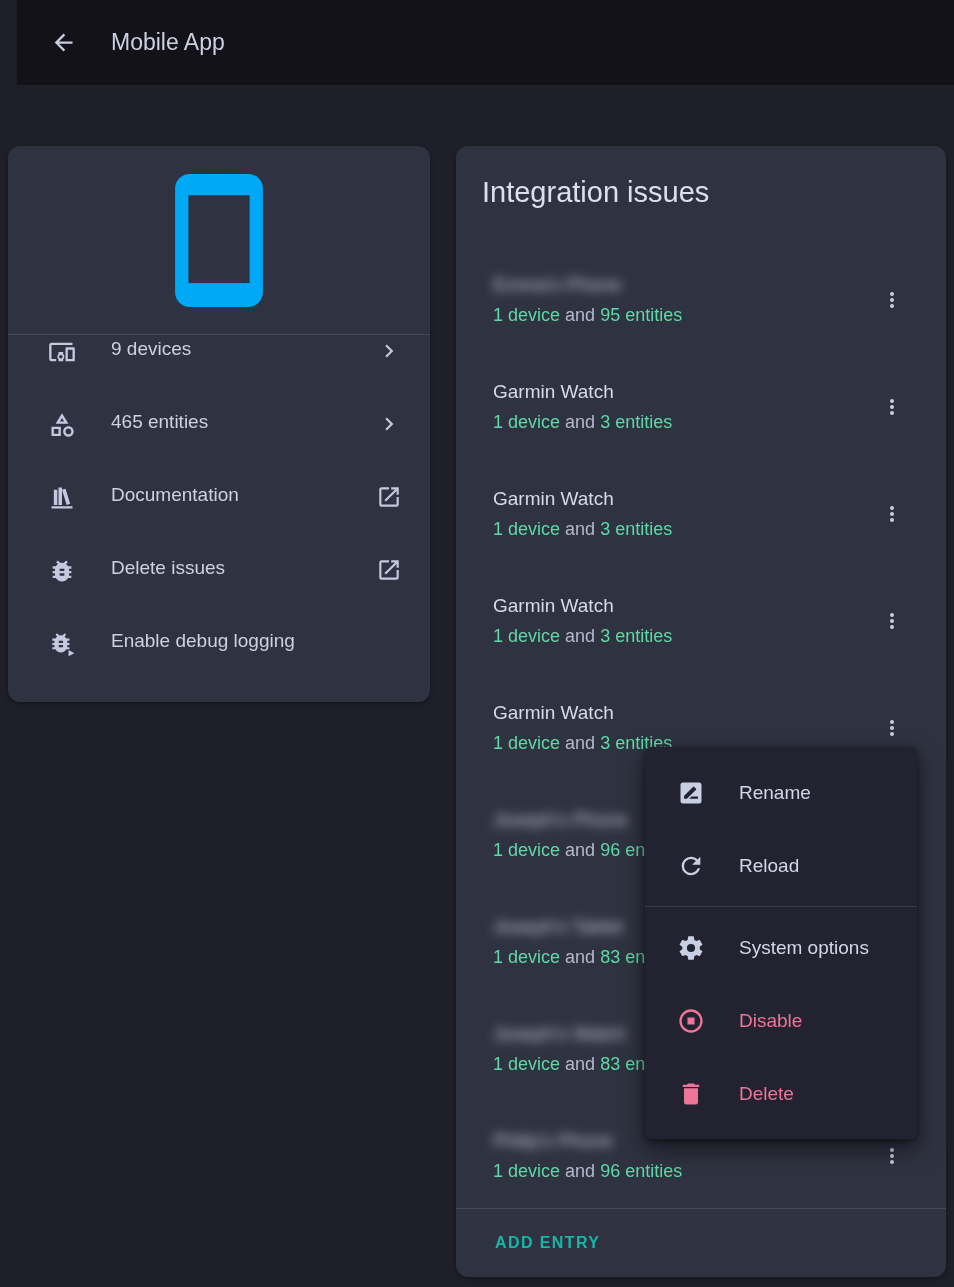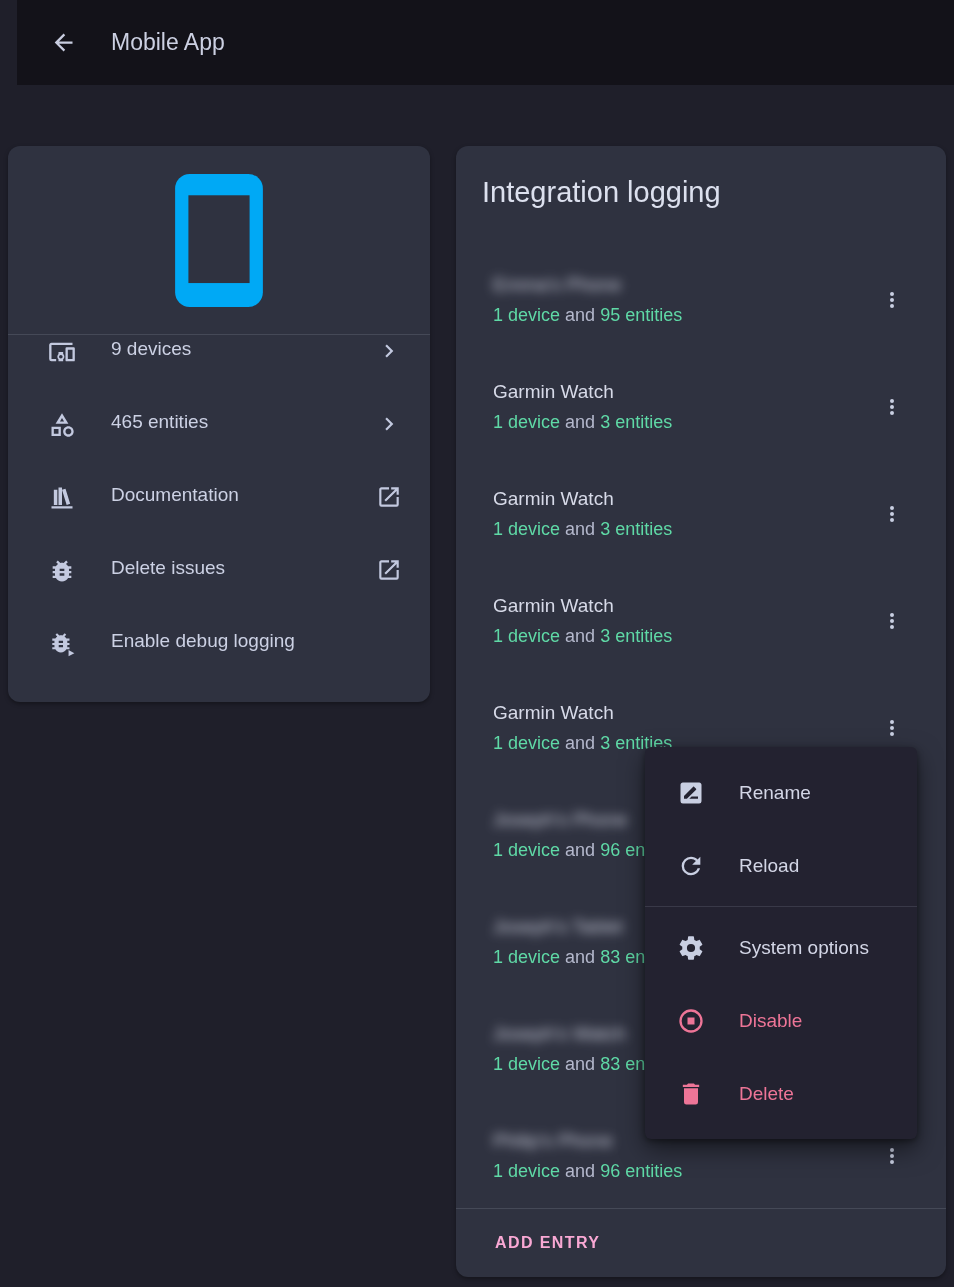--- a/index.html
+++ b/index.html
@@ -42,21 +42,21 @@
   .entry-sub{font-size:18px;white-space:nowrap;}
   .entry-sub .lnk{color:#5fd9a6;cursor:pointer;}
   .entry-sub .and{color:#b4b8cc;}
   .kebab{width:40px;height:40px;border:none;background:transparent;cursor:pointer;
          display:flex;align-items:center;justify-content:center;padding:0;flex:none;margin-right:-6px;}
   .kebab svg{width:24px;height:24px;fill:#c9cfe2;}
 
   .card-footer{position:absolute;left:0;right:0;bottom:0;height:68px;
                border-top:1px solid rgba(225,228,245,.13);display:flex;align-items:center;}
   .add-entry{margin-left:37px;border:none;background:transparent;cursor:pointer;padding:6px 2px;
-             font-family:inherit;font-size:16px;font-weight:bold;letter-spacing:1.4px;color:#f9a8d4;}
+             font-family:inherit;font-size:16px;font-weight:bold;letter-spacing:1.4px;color:#14b8a6;}
 
   
   .menu{position:absolute;left:645px;top:747px;width:272px;background:#232230;border-radius:6px;
         box-shadow:0 10px 24px rgba(0,0,0,.5),0 2px 6px rgba(0,0,0,.4);padding:9px 0;z-index:10;}
   .menu-item{height:73px;display:flex;align-items:center;cursor:pointer;}
   .menu-icon{width:28px;height:28px;margin-left:32px;flex:none;}
   .menu-icon svg{width:28px;height:28px;fill:#c9cfe2;}
   .menu-label{margin-left:34px;font-size:19px;color:#d3d6e6;}
   .menu-item.danger .menu-icon svg{fill:#ee7597;}
   .menu-item.danger .menu-label{color:#ee7597;}
@@ -133,21 +133,21 @@
               <path transform="scale(0.92)" d="M14,12H10V10H14M14,16H10V14H14M20,8H17.19C16.74,7.22 16.12,6.55 15.37,6.04L17,4.41L15.59,3L13.42,5.17C12.96,5.06 12.5,5 12,5C11.5,5 11.04,5.06 10.59,5.17L8.41,3L7,4.41L8.62,6.04C7.88,6.55 7.26,7.22 6.81,8H4V10H6.09C6.04,10.33 6,10.66 6,11V12H4V14H6V15C6,15.34 6.04,15.67 6.09,16H4V18H6.81C7.85,19.79 9.78,21 12,21C14.22,21 16.15,19.79 17.19,18H20V16H17.91C17.96,15.67 18,15.34 18,15V14H20V12H18V11C18,10.66 17.96,10.33 17.91,10H20V8Z"></path>
               <path d="M17.6 17.2 L22.6 19.9 L17.6 22.6 Z"></path>
             </svg></span>
     <span class="info-label">Enable debug logging</span>
 
   </li>
 </ul>
   </section>
 
   <section class="card entries-card">
-    <h2 class="entries-title">Integration logging</h2>
+    <h2 class="entries-title">Integration issues</h2>
     <div class="entries-list">
   <div class="entry-row">
     <div class="entry-text">
       <div class="entry-name blurred">Emma's Phone</div>
       <div class="entry-sub">
         <span class="lnk">1 device</span>
         <span class="and">and</span>
         <span class="lnk">95 entities</span>
       </div>
     </div>

